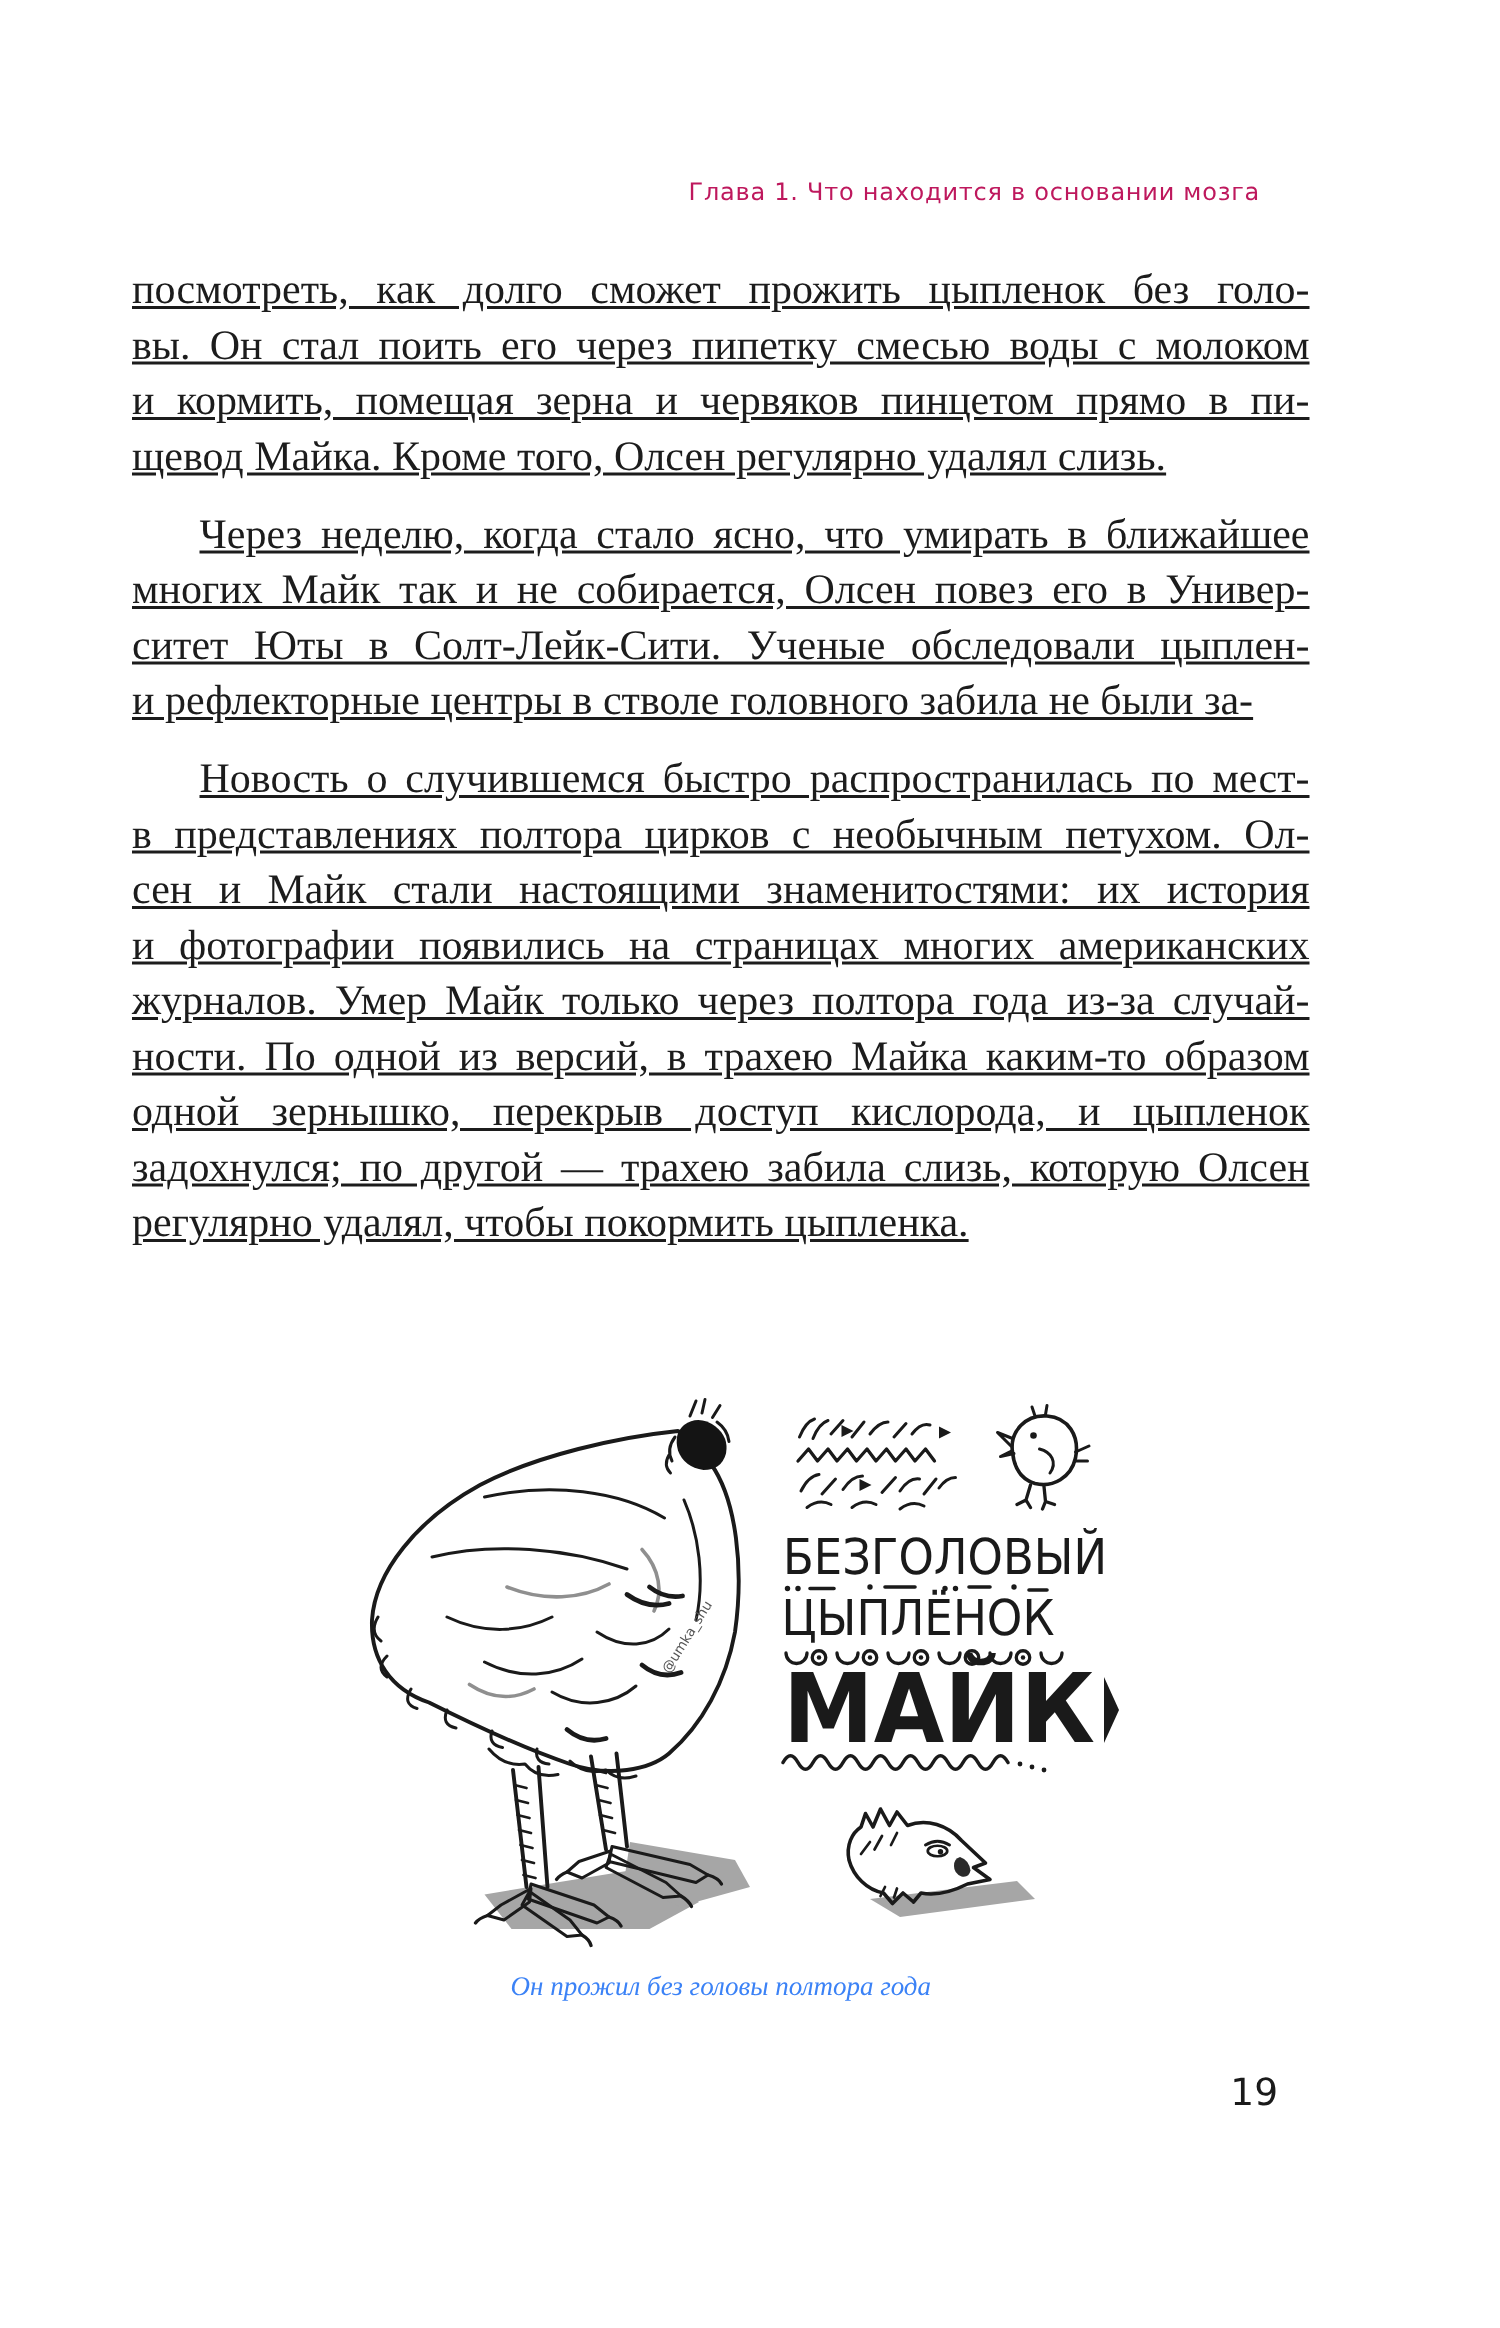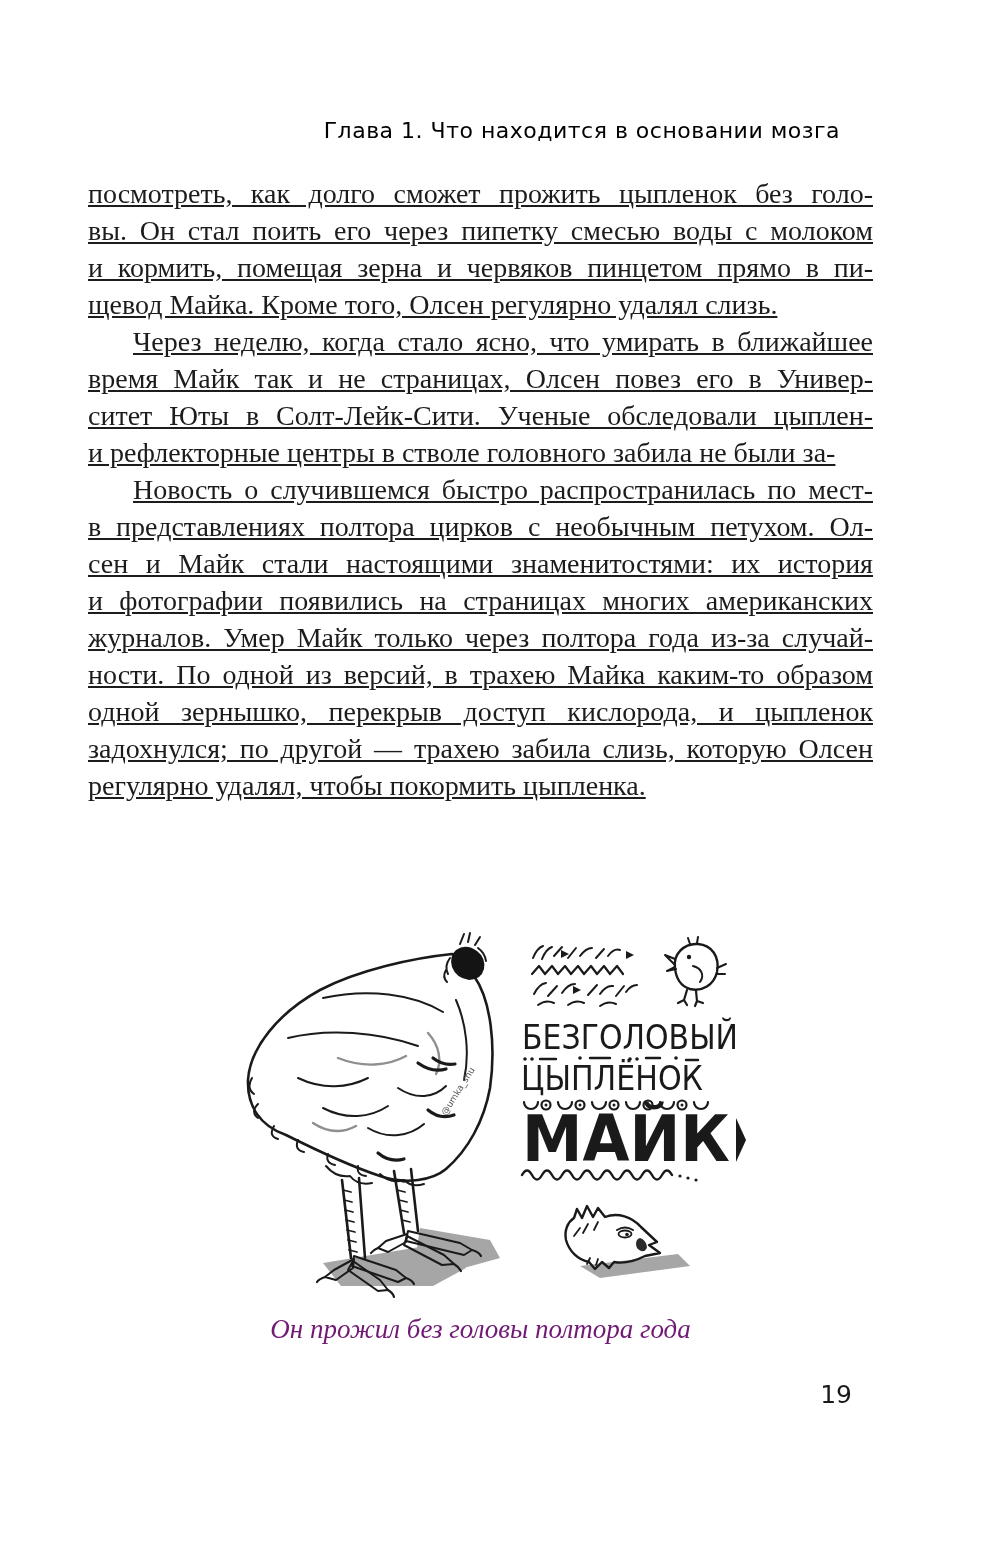--- a/index.html
+++ b/index.html
@@ -5,37 +5,37 @@
   html,body { margin:0; padding:0; background:#e8e8e8; }
   .page {
     position:relative; width:1000px; height:1552px; background:#ffffff;
     margin:0 auto; overflow:hidden;
     font-family:"Liberation Serif", serif; color:#1c1c1c;
   }
   .running-head {
     position:absolute; top:118px; left:88px; right:160px;
     text-align:right;
     font-family:"DejaVu Sans", sans-serif;
-    font-size:22px; letter-spacing:0.5px; color:#000000;
+    font-size:16px; letter-spacing:0.5px; color:#be185d;
   }
   .body-text {
     position:absolute; top:175px; left:88px; width:785px;
     font-size:28px; line-height:37px;
   }
   .para { margin:0;text-decoration:underline; }
   .para .line { text-align:justify; text-align-last:justify; white-space:normal; }
   .para .line:last-child { text-align-last:left; }
-  .para.indent .line:first-child { text-indent:45px; }
+  .para.indent .line:first-child { text-indent:45px;margin-top:15px; }
   .illustration {
     position:absolute; top:928px; left:228px; width:540px; height:385px;
   }
   .illustration svg { display:block; width:540px; height:385px; }
   .caption {
     position:absolute; top:1314px; left:88px; width:785px;
-    text-align:center; font-style:italic; font-size:27px; color:#701a75;
+    text-align:center; font-style:italic; font-size:18px; color:#3b82f6;
   }
   .page-number {
     position:absolute; top:1380px; right:148px;
     font-family:"DejaVu Sans", sans-serif; font-size:25px; color:#1a1a1a;
   }
   
   .ink  { stroke:#1a1a1a; fill:none; stroke-linecap:round; stroke-linejoin:round; }
   .gray { stroke:#8f8f8f; fill:none; stroke-linecap:round; }
 </style>
 </head>
@@ -47,21 +47,21 @@
 
   <div class="body-text">
     <div class="para">
         <div class="line">посмотреть, как долго сможет прожить цыпленок без голо-</div>
         <div class="line">вы. Он стал поить его через пипетку смесью воды с молоком</div>
         <div class="line">и кормить, помещая зерна и червяков пинцетом прямо в пи-</div>
         <div class="line">щевод Майка. Кроме того, Олсен регулярно удалял слизь.</div>
       </div>
     <div class="para indent">
         <div class="line">Через неделю, когда стало ясно, что умирать в ближайшее</div>
-        <div class="line">время Майк так и не страницах, Олсен повез его в Универ-</div>
+        <div class="line">многих Майк так и не собирается, Олсен повез его в Универ-</div>
         <div class="line">ситет Юты в Солт-Лейк-Сити. Ученые обследовали цыплен-</div>
         <div class="line">и рефлекторные центры в стволе головного забила не были за-</div>
       </div>
     <div class="para indent">
         <div class="line">Новость о случившемся быстро распространилась по мест-</div>
         <div class="line">в представлениях полтора цирков с необычным петухом. Ол-</div>
         <div class="line">сен и Майк стали настоящими знаменитостями: их история</div>
         <div class="line">и фотографии появились на страницах многих американских</div>
         <div class="line">журналов. Умер Майк только через полтора года из-за случай-</div>
         <div class="line">ности. По одной из версий, в трахею Майка каким-то образом</div>

